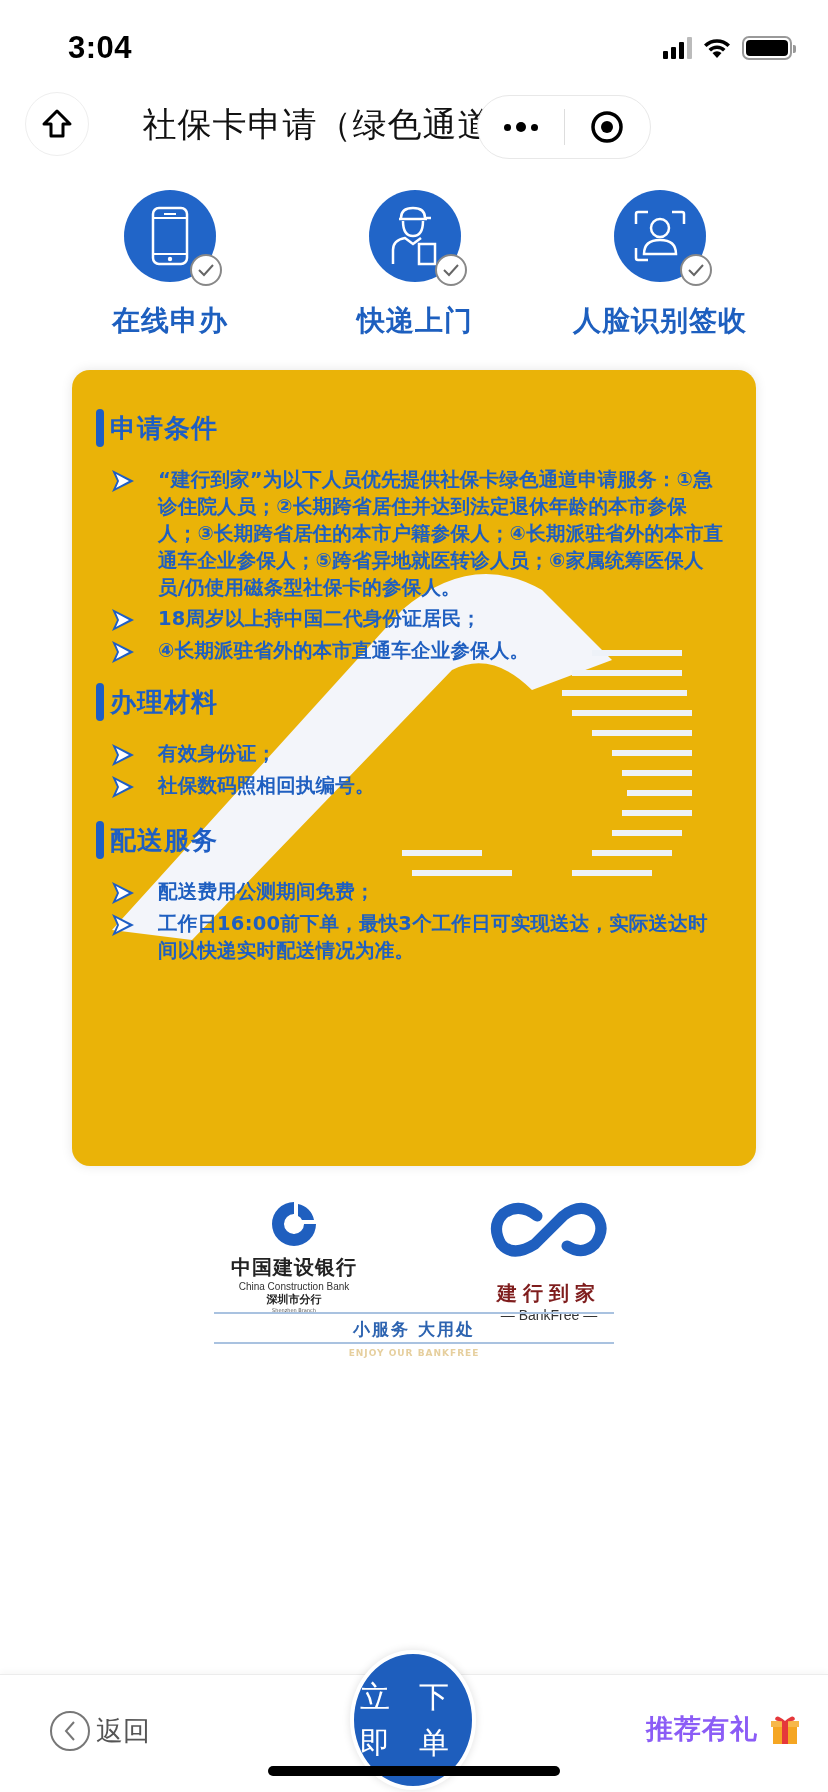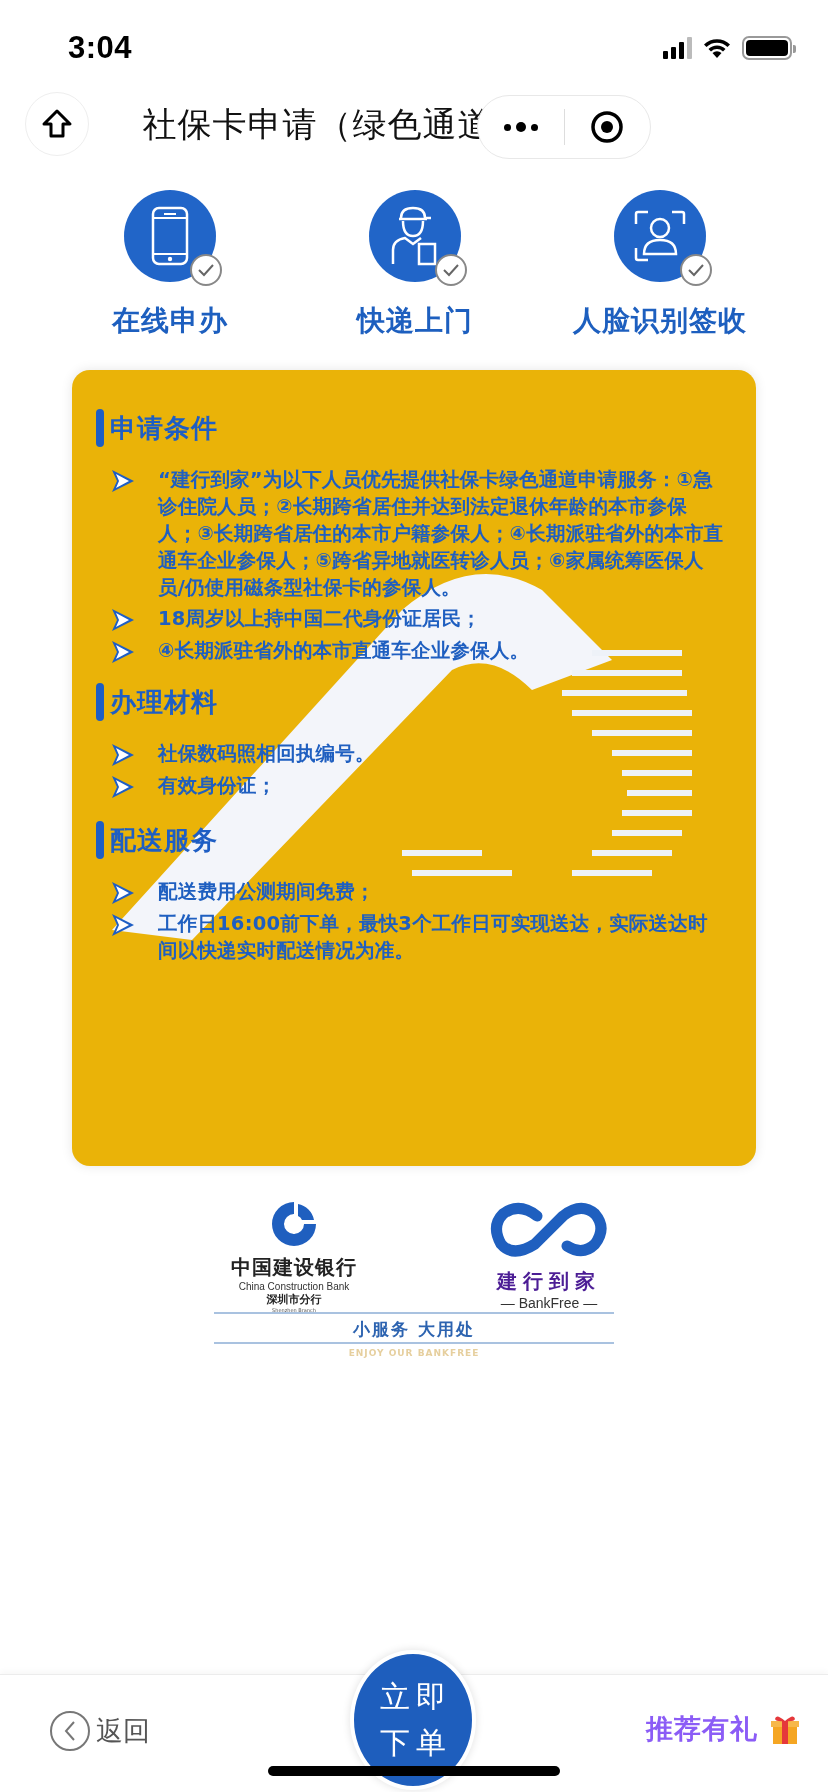--- a/index.html
+++ b/index.html
@@ -48,32 +48,32 @@
   .item .text { font-size: 19.5px; line-height: 27px; color: #1f5fc0; font-weight: 600; letter-spacing: 0.2px; }
 
   
   .logos { position: absolute; left: 214px; top: 1200px; width: 400px; height: 160px; }
   .ccb { position: absolute; left: 0; top: 0; width: 160px; text-align: center; }
   .ccb .cn { font-size: 20px; font-weight: 700; color: #222; font-family: "DejaVu Serif", serif; letter-spacing: 1px; margin-top: 4px; }
   .ccb .en { font-size: 10px; color: #333; font-family: "Liberation Sans", sans-serif; }
   .ccb .br { font-size: 11px; color: #222; font-family: "DejaVu Serif", serif; font-weight: 700; }
   .ccb .bren { font-size: 5px; color: #555; }
   .bf { position: absolute; right: 0; top: 0; width: 130px; text-align: center; }
-  .bf .cn { font-size: 20px; font-weight: 700; color: #4c1d95; letter-spacing: 6px; margin-top: 4px; }
+  .bf .cn { font-size: 20px; font-weight: 700; color: #7f1d1d; letter-spacing: 6px; margin-top: 16px; }
   .bf .en { font-size: 14px; color: #333; font-family: "Liberation Sans", sans-serif; }
   .slogan-line { position: absolute; left: 0; width: 400px; height: 2px; background: #a9c2e0; }
   .slogan { position: absolute; left: 0; width: 400px; top: 118px; text-align: center; font-size: 17px; color: #2c63b0; font-family: "DejaVu Serif", serif; font-weight: 700; letter-spacing: 2px; }
   .slogan-en { position: absolute; left: 0; width: 400px; top: 148px; text-align: center; font-size: 9px; color: #e6cf9e; font-weight: 700; letter-spacing: 1px; }
 
   
   .bottom-bar { position: absolute; left: 0; top: 1674px; width: 828px; height: 118px; background: #fff; border-top: 1px solid #ececec; box-shadow: 0 -3px 6px rgba(0,0,0,0.03); }
   .back-btn { position: absolute; left: 50px; top: 36px; display: flex; align-items: center; gap: 6px; }
   .back-btn .circ { width: 40px; height: 40px; border-radius: 50%; border: 2px solid #777; display: flex; align-items: center; justify-content: center; }
   .back-btn .lbl { font-size: 27px; color: #555; }
-  .order-btn { position: absolute; left: 350px; top: 1650px; width: 126px; height: 140px; border-radius: 50%; background: #1e5ebd; border: 4px solid #fff; box-shadow: 0 0 8px rgba(0,0,0,0.12); display: flex; flex-direction: column; align-items: center; justify-content: center; }
+  .order-btn { position: absolute; left: 350px; top: 1650px; width: 126px; height: 140px; border-radius: 50%; background: #1e5ebd; border: 4px solid #fff; box-shadow: 0 0 8px rgba(0,0,0,0.12); display: flex; align-items: center; justify-content: center; }
   .order-btn .l { font-size: 30px; color: #fff; font-weight: 500; letter-spacing: 6px; line-height: 46px; padding-left: 6px; }
   .refer { position: absolute; right: 28px; top: 36px; display: flex; align-items: center; gap: 12px; }
   .refer .lbl { font-size: 27px; color: #8b5cf6; font-weight: 600; letter-spacing: 1px; }
   .home-indicator { position: absolute; left: 268px; top: 1766px; width: 292px; height: 10px; border-radius: 5px; background: #000; }
 </style>
 </head>
 <body>
 
 <div class="status-bar">
   <div class="status-time">3:04</div>
@@ -225,28 +225,28 @@
     <div class="section-title">
       <span class="bar"></span>
       <span class="txt">办理材料</span>
     </div>
     <div class="items">
       <div class="item">
         <svg class="arrow" viewBox="0 0 26 26">
             <path d="M2 2 L24 13 L2 24 L7 13 Z" fill="#1e5ec4"></path>
             <path d="M6 6 L19 13 L6 20 L9 13 Z" fill="#fff"></path>
           </svg>
+        <div class="text">有效身份证；</div>
+      </div>
+      <div class="item">
+        <svg class="arrow" viewBox="0 0 26 26">
+            <path d="M2 2 L24 13 L2 24 L7 13 Z" fill="#1e5ec4"></path>
+            <path d="M6 6 L19 13 L6 20 L9 13 Z" fill="#fff"></path>
+          </svg>
         <div class="text">社保数码照相回执编号。</div>
-      </div>
-      <div class="item">
-        <svg class="arrow" viewBox="0 0 26 26">
-            <path d="M2 2 L24 13 L2 24 L7 13 Z" fill="#1e5ec4"></path>
-            <path d="M6 6 L19 13 L6 20 L9 13 Z" fill="#fff"></path>
-          </svg>
-        <div class="text">有效身份证；</div>
       </div>
     </div>
   </div>
 
   <div class="section" style="top:450px">
     <div class="section-title">
       <span class="bar"></span>
       <span class="txt">配送服务</span>
     </div>
     <div class="items">

